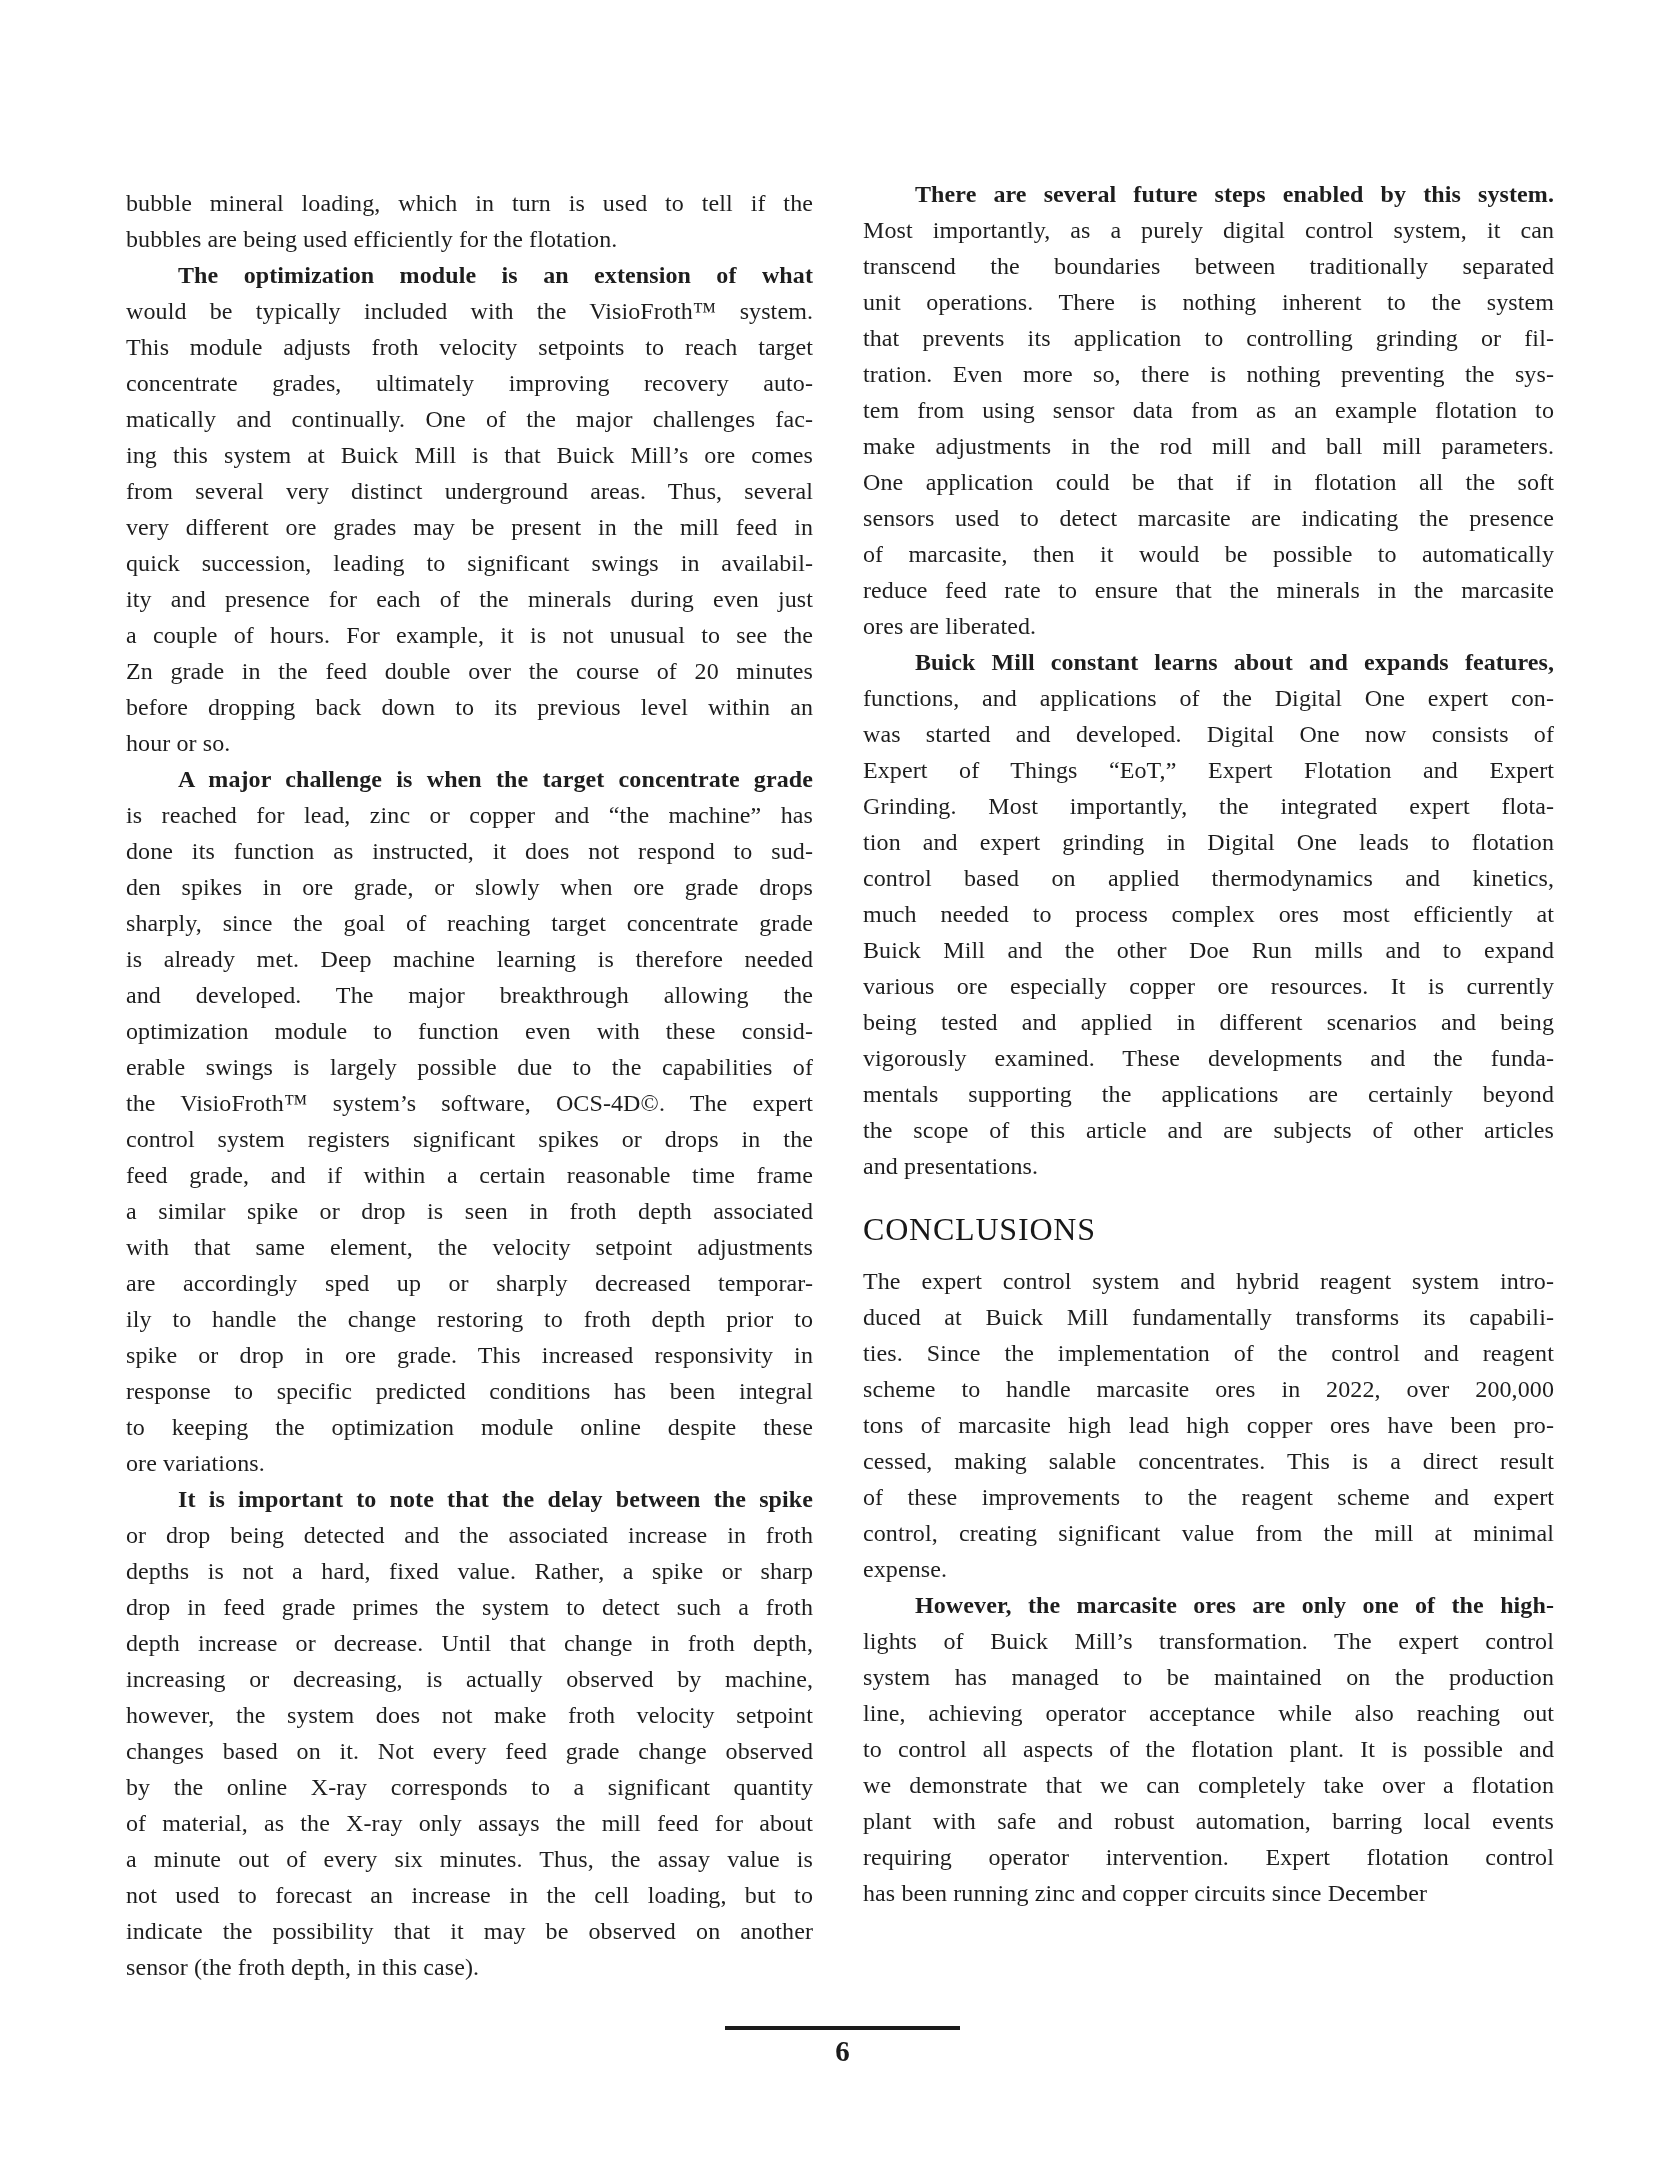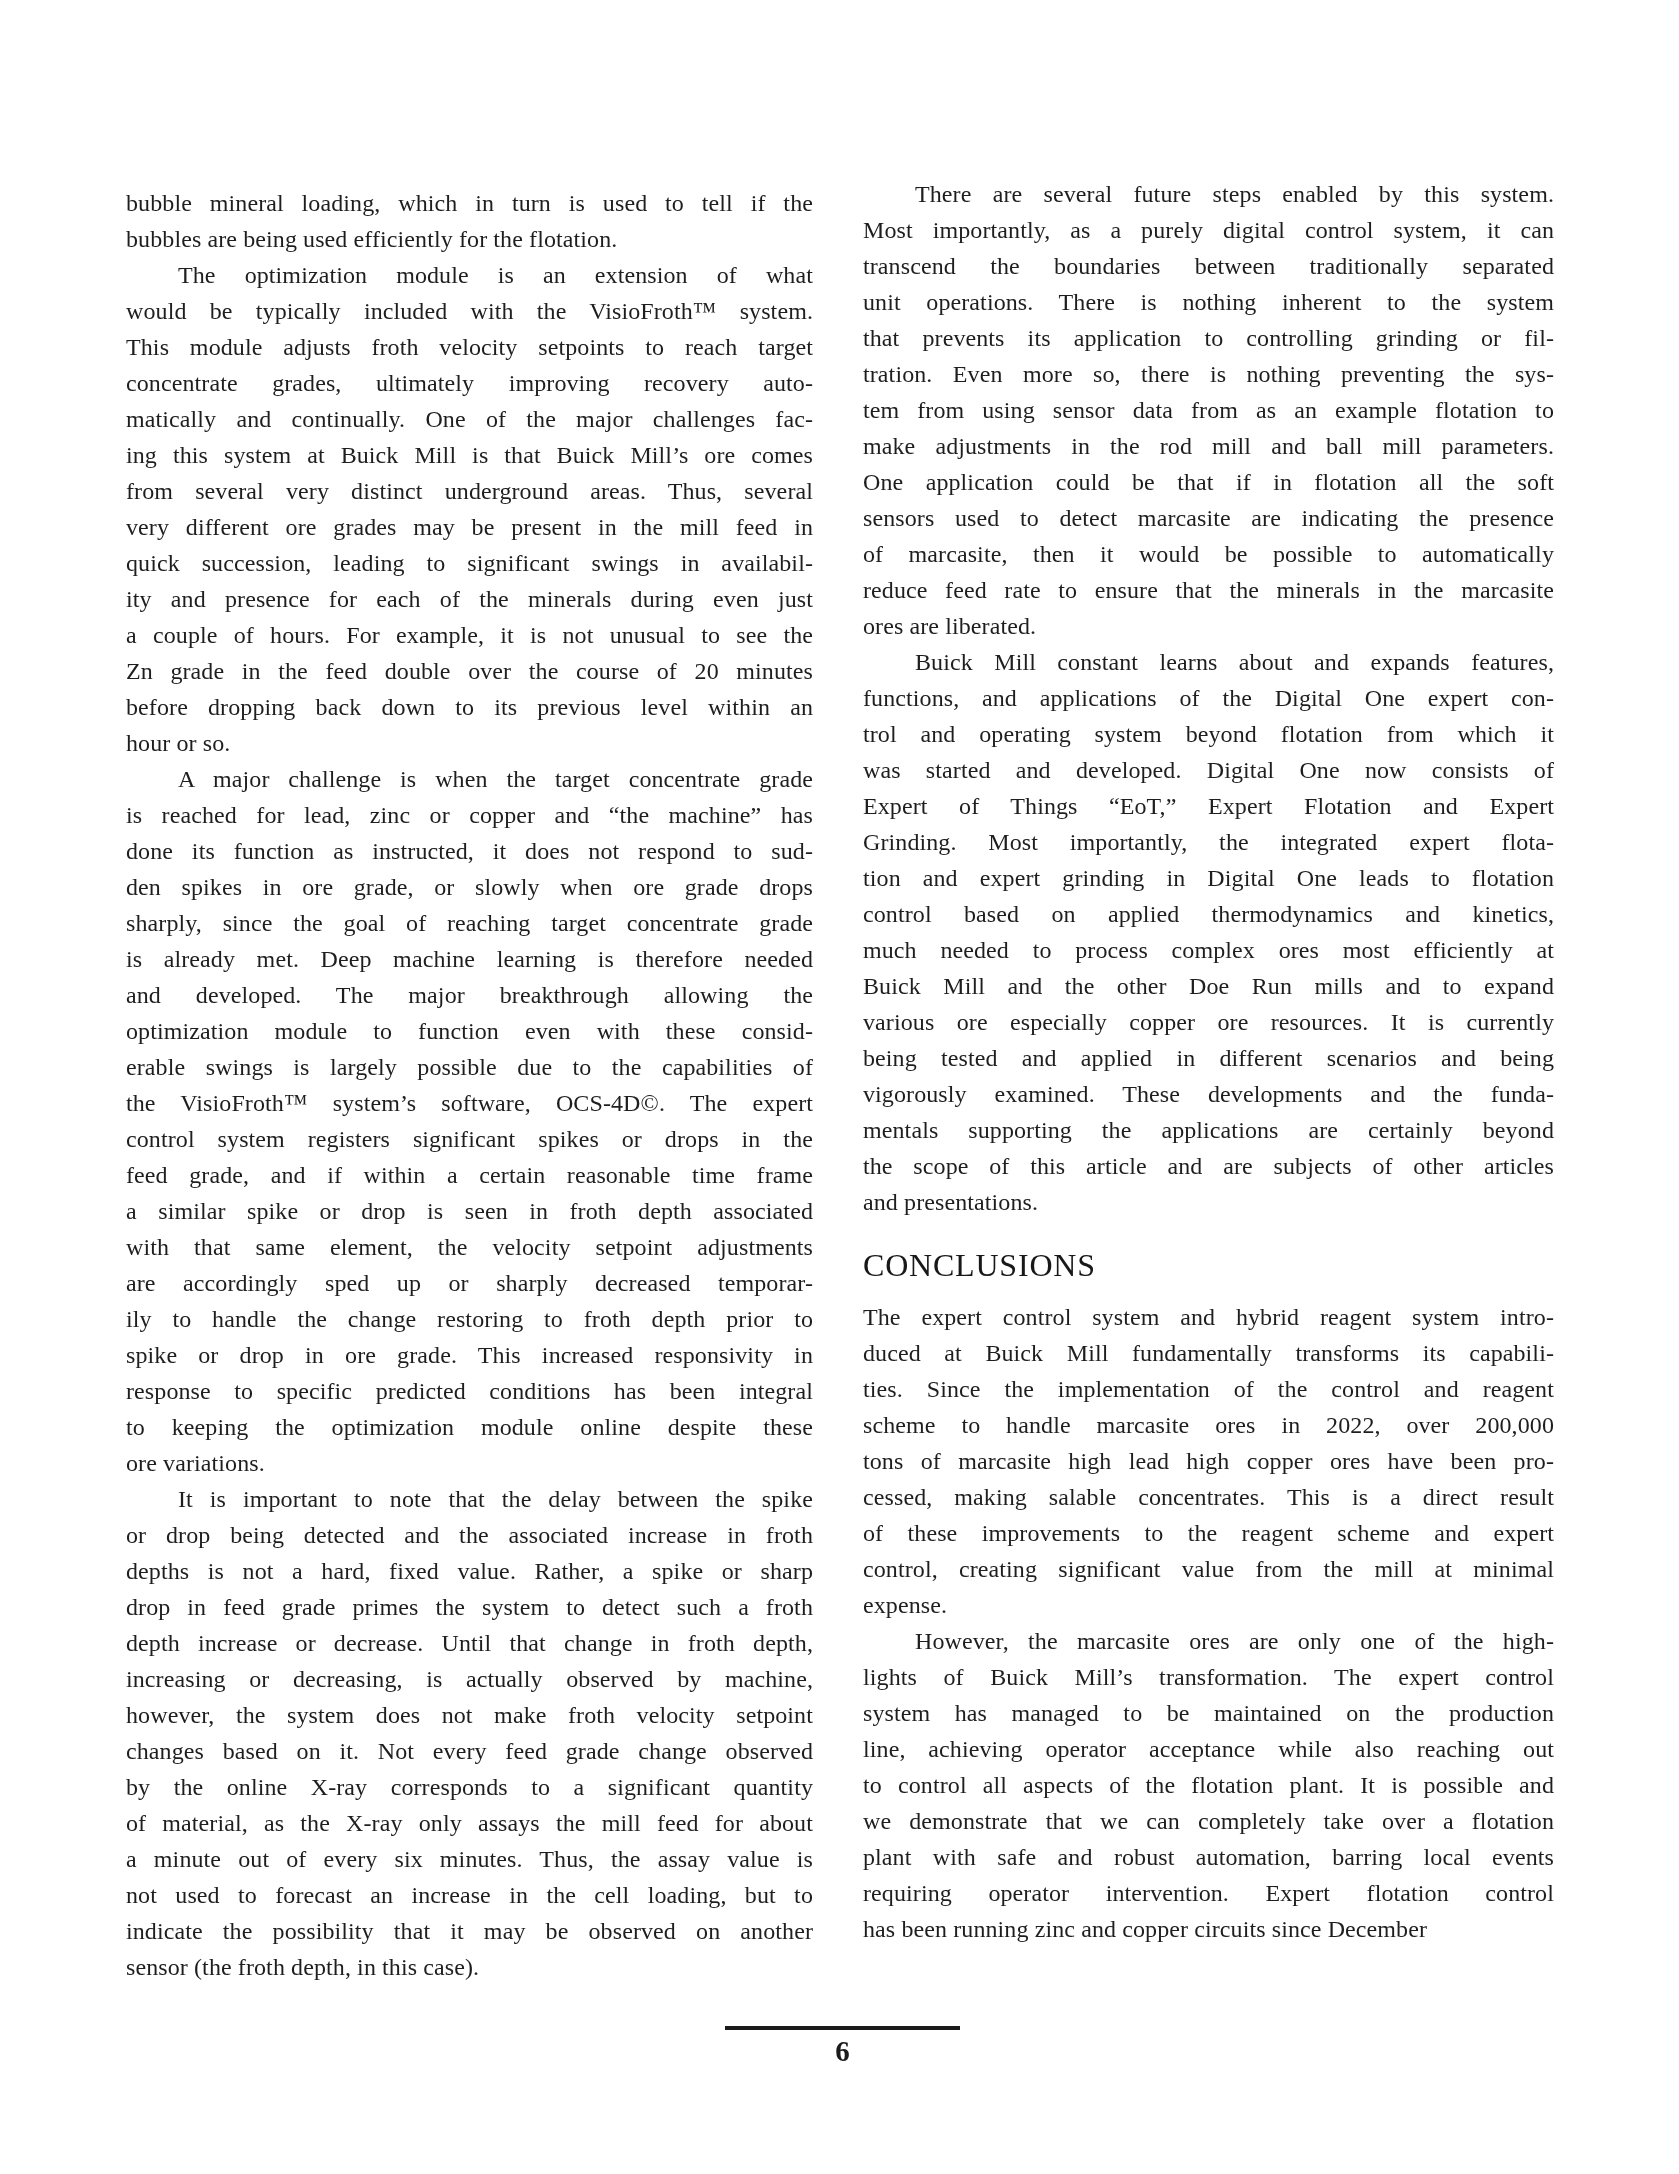--- a/index.html
+++ b/index.html
@@ -35,20 +35,21 @@
     line-height: 36px;
     text-align: justify;
     text-align-last: justify;
     letter-spacing: 0.1px;
   }
   .line.pl {
     text-align-last: left;
   }
   .line.ind {
     text-indent: 52px;
+    font-weight: bold;
   }
   .heading {
     font-size: 32px;
     font-weight: normal;
     letter-spacing: 0.8px;
     line-height: 36px;
     margin-top: 27px;
     margin-bottom: 16px;
     color: #181818;
   }
@@ -148,21 +149,20 @@
         <div class="line">make adjustments in the rod mill and ball mill parameters.</div>
         <div class="line">One application could be that if in flotation all the soft</div>
         <div class="line">sensors used to detect marcasite are indicating the presence</div>
         <div class="line">of marcasite, then it would be possible to automatically</div>
         <div class="line">reduce feed rate to ensure that the minerals in the marcasite</div>
         <div class="line pl">ores are liberated.</div>
       </div>
       <div class="para">
         <div class="line ind">Buick Mill constant learns about and expands features,</div>
         <div class="line">functions, and applications of the Digital One expert con-</div>
-        <div class="line">trol and operating system beyond flotation from which it</div>
         <div class="line">was started and developed. Digital One now consists of</div>
         <div class="line">Expert of Things “EoT,” Expert Flotation and Expert</div>
         <div class="line">Grinding. Most importantly, the integrated expert flota-</div>
         <div class="line">tion and expert grinding in Digital One leads to flotation</div>
         <div class="line">control based on applied thermodynamics and kinetics,</div>
         <div class="line">much needed to process complex ores most efficiently at</div>
         <div class="line">Buick Mill and the other Doe Run mills and to expand</div>
         <div class="line">various ore especially copper ore resources. It is currently</div>
         <div class="line">being tested and applied in different scenarios and being</div>
         <div class="line">vigorously examined. These developments and the funda-</div>

